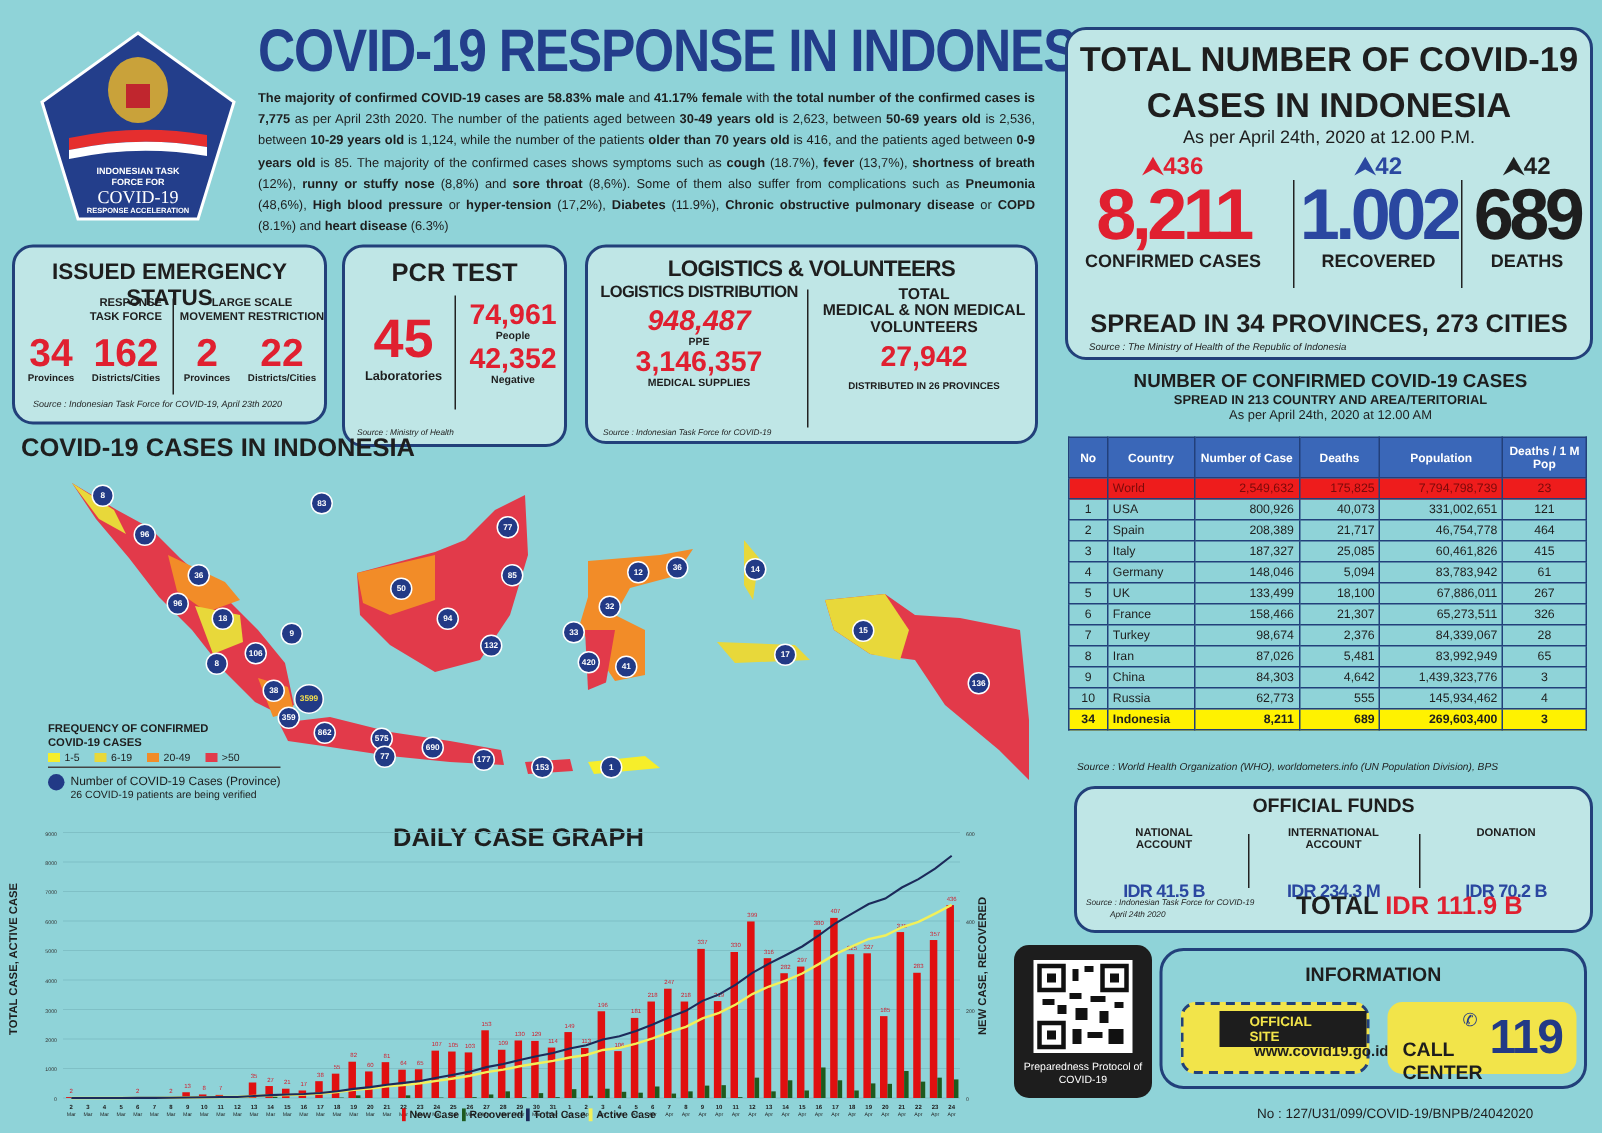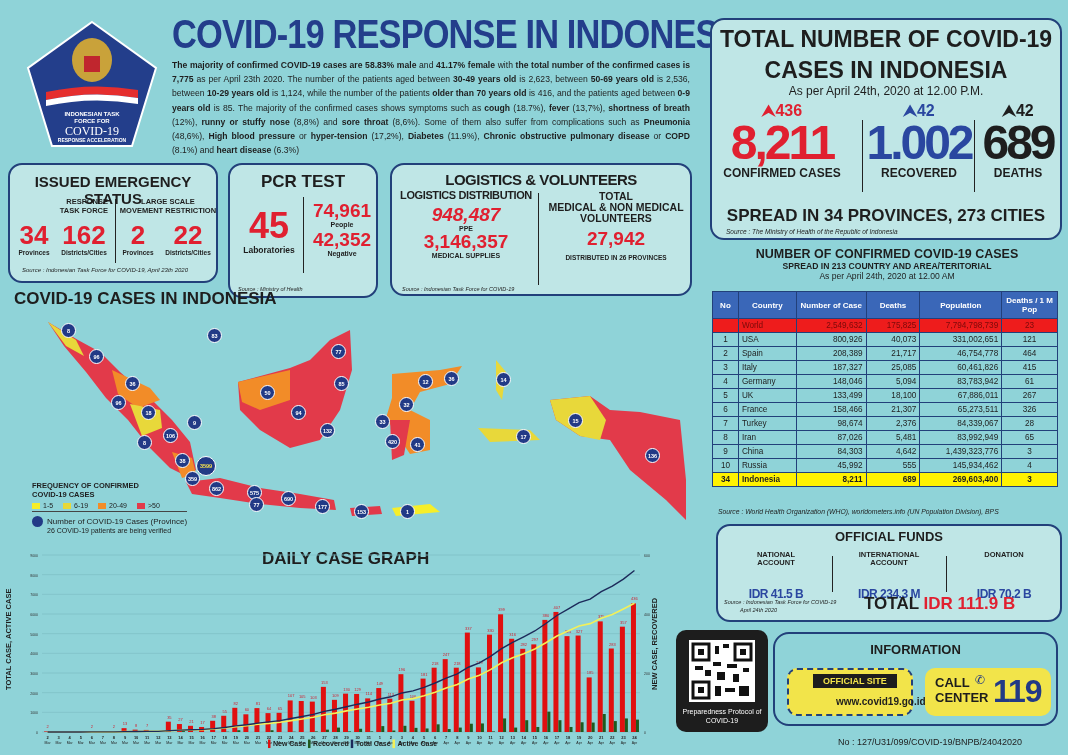--- a/index.html
+++ b/index.html
@@ -83,24 +83,24 @@
 
   
   #qr { position: absolute; left: 676px; top: 630px; width: 92px; height: 102px; background: #1d1d1d; border-radius: 10px; }
   #qr .code { position: absolute; left: 13px; top: 10px; width: 66px; height: 62px; background: #fff; }
   #qr .cap { position: absolute; left: 0; right: 0; top: 77px; color: #fff; font-size: 7px; text-align: center; line-height: 9px; }
 
   
   #info { left: 773px; top: 632px; width: 285px; height: 94px; border-radius: 16px; background: #8fd3d8; }
   #info .h { font-size: 13px; font-weight: bold; text-align: center; margin-top: 8px; }
   #official { position: absolute; left: 12px; top: 34px; width: 126px; height: 48px; border: 2px dashed #22407a; border-radius: 10px; background: #f2e44a; }
-  #official .tag { position: absolute; left: 24px; top: 4px; background: #1d1d1d; color: #f2e44a; font-size: 9px; font-weight: bold; padding: 2px 10px; }
+  #official .tag { position: absolute; left: 24px; top: 4px; background: #1d1d1d; color: #f2e44a; font-size: 9px; font-weight: bold; padding: 2px 20px; }
   #official .url { position: absolute; left: 0; right: 0; top: 26px; text-align: center; font-size: 10px; font-weight: bold; padding-left: 47px; }
   #callcenter { position: absolute; left: 150px; top: 34px; width: 126px; height: 48px; border-radius: 10px; background: #f2e44a; }
-  #callcenter .cl { position: absolute; left: 10px; top: 7px; font-size: 13px; font-weight: bold; line-height: 15px; color: #1d1d1d; }
+  #callcenter .cl { position: absolute; left: 10px; top: 24px; font-size: 13px; font-weight: bold; line-height: 15px; color: #1d1d1d; }
   #callcenter .num { position: absolute; left: 68px; top: 5px; font-size: 32px; font-weight: bold; color: #223a86; letter-spacing: -1px; }
   #docno { position: absolute; left: 838px; top: 737px; font-size: 9px; }
 </style>
 </head>
 <body>
 
 <div id="logo">
   <svg width="132" height="128" viewBox="0 0 132 128">
     <polygon points="66,2 130,48 106,126 26,126 2,48" fill="#233e8b" stroke="#fff" stroke-width="2"></polygon>
     <ellipse cx="66" cy="40" rx="20" ry="22" fill="#c9a23a"></ellipse>
@@ -651,21 +651,21 @@
         <td class="c">9</td>
         <td class="">China</td>
         <td class="num">84,303</td>
         <td class="num">4,642</td>
         <td class="num">1,439,323,776</td>
         <td class="c">3</td>
       </tr>
       <tr>
         <td class="c">10</td>
         <td class="">Russia</td>
-        <td class="num">45,992</td>
+        <td class="num">62,773</td>
         <td class="num">555</td>
         <td class="num">145,934,462</td>
         <td class="c">4</td>
       </tr>
       <tr class="indo">
         <td class="c">34</td>
         <td class="">Indonesia</td>
         <td class="num">8,211</td>
         <td class="num">689</td>
         <td class="num">269,603,400</td>

